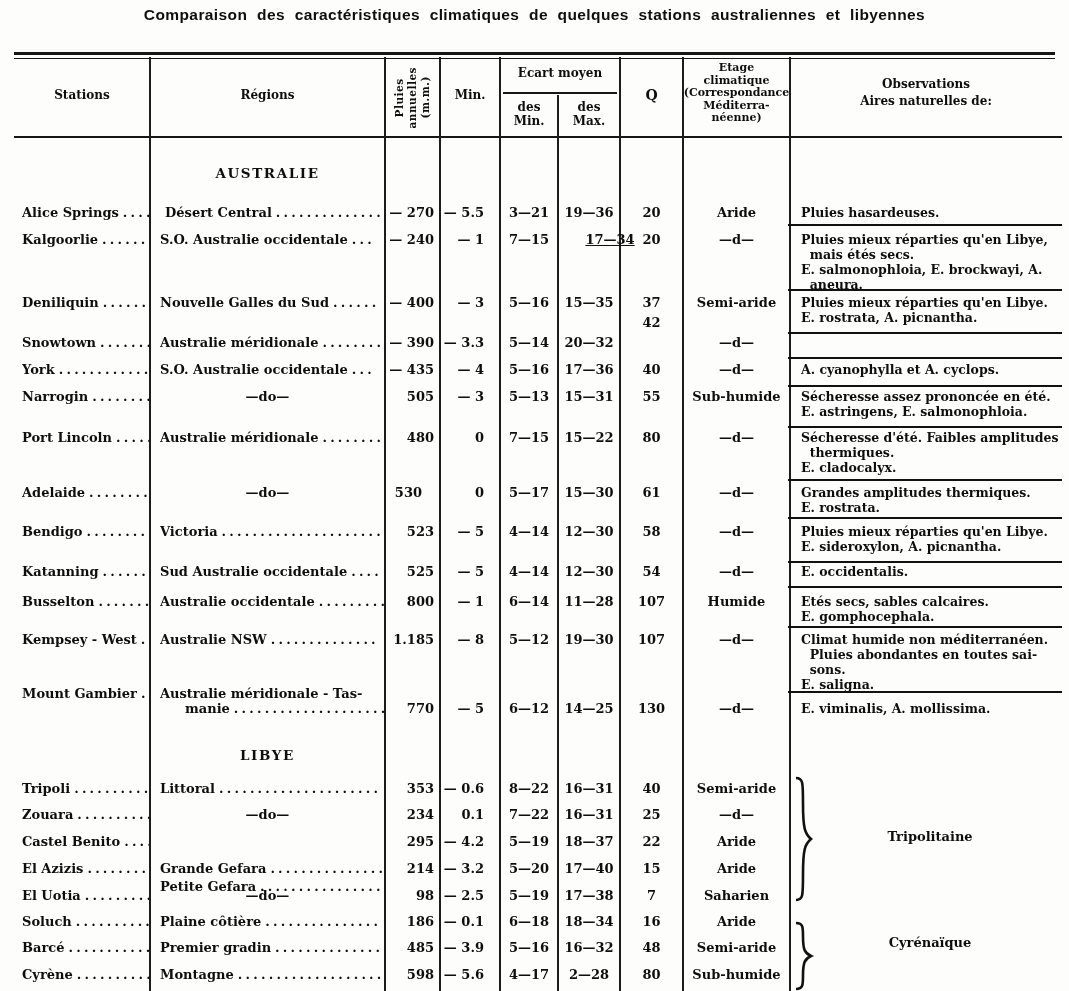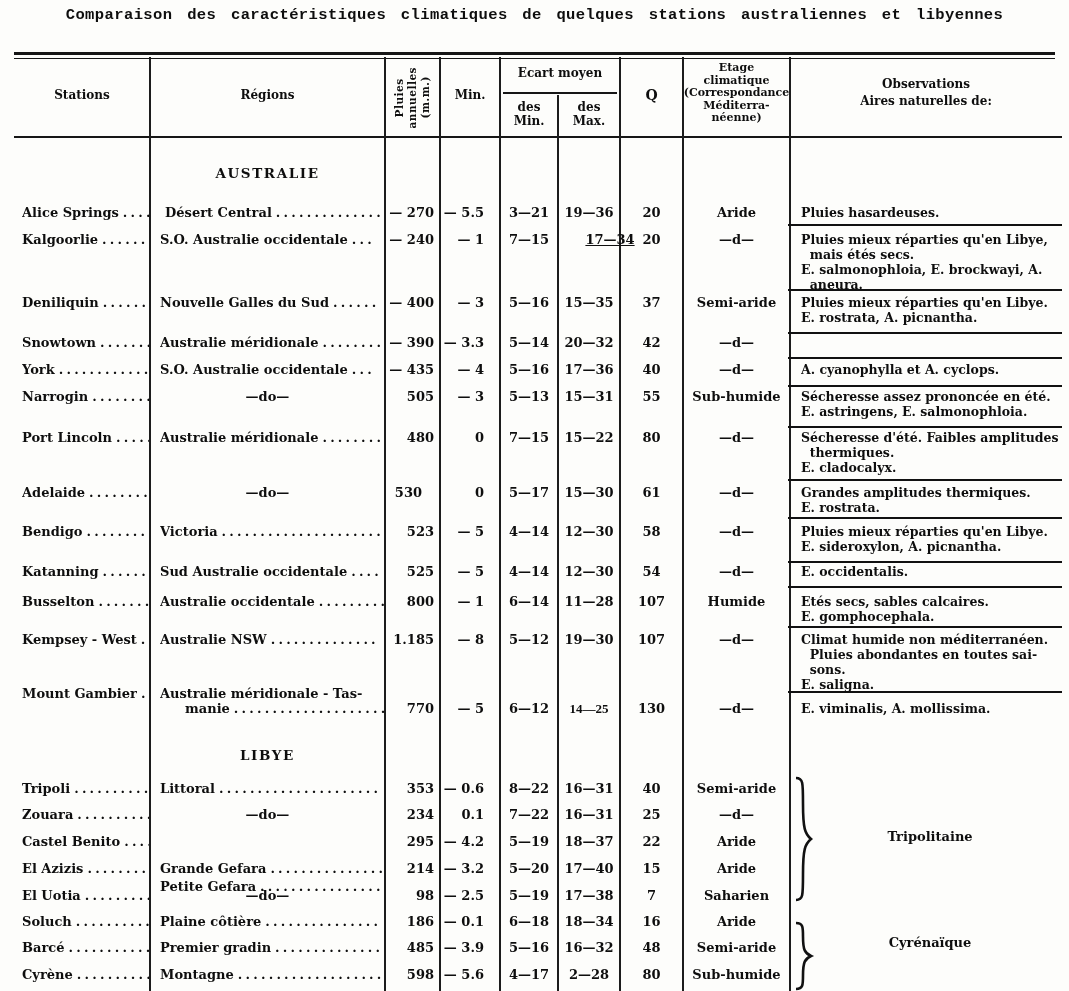--- a/index.html
+++ b/index.html
@@ -4,21 +4,21 @@
 <style>
   html,body{margin:0;padding:0;background:#e9e9e6;}
   #page{
     position:relative;width:1069px;height:991px;background:#fdfdfb;color:#0e0e0e;
     font-family:"DejaVu Serif","Liberation Serif",serif;font-weight:700;
     overflow:hidden;
   }
   .abs{position:absolute;}
   #title{
     top:6px;left:0;width:1069px;text-align:center;
-    font-family:Liberation Mono, monospace;
+    font-family:Liberation Sans, sans-serif;
     font-size:15.5px;font-weight:700;letter-spacing:.4px;word-spacing:5px;
   }
   .hline{position:absolute;background:#161616;}
   .vline{position:absolute;width:2px;background:#1c1c1c;}
   .hcell{position:absolute;text-align:center;font-size:12px;line-height:14px;}
   .hsmall{font-size:11px;line-height:12.5px;}
   #pluies-rot{display:flex;align-items:center;justify-content:center;}
   #pluies-rot .rot{
     writing-mode:vertical-rl;transform:rotate(180deg);
     font-size:10.5px;line-height:13px;text-align:center;letter-spacing:.5px;
@@ -130,21 +130,21 @@
       <div class="cell center" style="left: 620px; top: 295px; width: 63px;">37</div>
       <div class="cell center" style="left: 683px; top: 295px; width: 107px;">Semi-aride</div>
       <div class="cell obsline" style="left: 801px; top: 295px; width: 260px;">Pluies mieux réparties qu'en Libye.</div>
       <div class="cell obsline" style="left: 801px; top: 310px; width: 260px;">E. rostrata, A. picnantha.</div>
       <div class="cell" style="left: 22px; top: 335px; width: 127px;">Snowtown<span class="dots">........</span></div>
       <div class="cell" style="left: 160px; top: 335px; width: 224px;">Australie méridionale<span class="dots">........</span></div>
       <div class="cell right" style="left: 388px; top: 335px; width: 46px;">— 390</div>
       <div class="cell right" style="left: 442px; top: 335px; width: 42px;">— 3.3</div>
       <div class="cell center" style="left: 500px; top: 335px; width: 58px;">5—14</div>
       <div class="cell center" style="left: 558px; top: 335px; width: 62px;">20—32</div>
-      <div class="cell center" style="left: 620px; top: 335px; width: 63px;">42</div>
+      <div class="cell center" style="left: 620px; top: 315px; width: 63px;">42</div>
       <div class="cell center" style="left: 683px; top: 335px; width: 107px;">—d—</div>
       <div class="cell" style="left: 22px; top: 362px; width: 127px;">York<span class="dots">.............</span></div>
       <div class="cell" style="left: 160px; top: 362px; width: 224px;">S.O. Australie occidentale<span class="dots">...</span></div>
       <div class="cell right" style="left: 388px; top: 362px; width: 46px;">— 435</div>
       <div class="cell right" style="left: 442px; top: 362px; width: 42px;">— 4</div>
       <div class="cell center" style="left: 500px; top: 362px; width: 58px;">5—16</div>
       <div class="cell center" style="left: 558px; top: 362px; width: 62px;">17—36</div>
       <div class="cell center" style="left: 620px; top: 362px; width: 63px;">40</div>
       <div class="cell center" style="left: 683px; top: 362px; width: 107px;">—d—</div>
       <div class="cell obsline" style="left: 801px; top: 362px; width: 260px;">A. cyanophylla et A. cyclops.</div>
@@ -219,21 +219,21 @@
       <div class="cell obsline" style="left: 801px; top: 632px; width: 260px;">Climat humide non méditerranéen.</div>
       <div class="cell obsline" style="left: 801px; top: 647px; width: 260px;">  Pluies abondantes en toutes sai-</div>
       <div class="cell obsline" style="left: 801px; top: 662px; width: 260px;">  sons.</div>
       <div class="cell obsline" style="left: 801px; top: 677px; width: 260px;">E. saligna.</div>
       <div class="cell" style="left: 22px; top: 686px; width: 127px;">Mount Gambier<span class="dots">...</span></div>
       <div class="cell" style="left: 160px; top: 686px; width: 224px;">Australie méridionale - Tas-</div>
       <div class="cell" style="left: 185px; top: 701px; width: 199px;">manie<span class="dots">....................</span></div>
       <div class="cell right" style="left: 388px; top: 701px; width: 46px;">770</div>
       <div class="cell right" style="left: 442px; top: 701px; width: 42px;">— 5</div>
       <div class="cell center" style="left: 500px; top: 701px; width: 58px;">6—12</div>
-      <div class="cell center" style="left: 558px; top: 701px; width: 62px; font-family: Liberation Serif, serif;">14—25</div>
+      <div class="cell center" style="left: 558px; top: 701px; width: 62px;">14—25</div>
       <div class="cell center" style="left: 620px; top: 701px; width: 63px;">130</div>
       <div class="cell center" style="left: 683px; top: 701px; width: 107px;">—d—</div>
       <div class="cell obsline" style="left: 801px; top: 701px; width: 260px;">E. viminalis, A. mollissima.</div>
       <div class="cell center section" style="left: 150px; top: 748px; width: 235px;">LIBYE</div>
       <div class="cell" style="left: 22px; top: 781px; width: 127px;">Tripoli<span class="dots">..........</span></div>
       <div class="cell" style="left: 160px; top: 781px; width: 224px;">Littoral<span class="dots">.....................</span></div>
       <div class="cell right" style="left: 388px; top: 781px; width: 46px;">353</div>
       <div class="cell right" style="left: 442px; top: 781px; width: 42px;">— 0.6</div>
       <div class="cell center" style="left: 500px; top: 781px; width: 58px;">8—22</div>
       <div class="cell center" style="left: 558px; top: 781px; width: 62px;">16—31</div>

